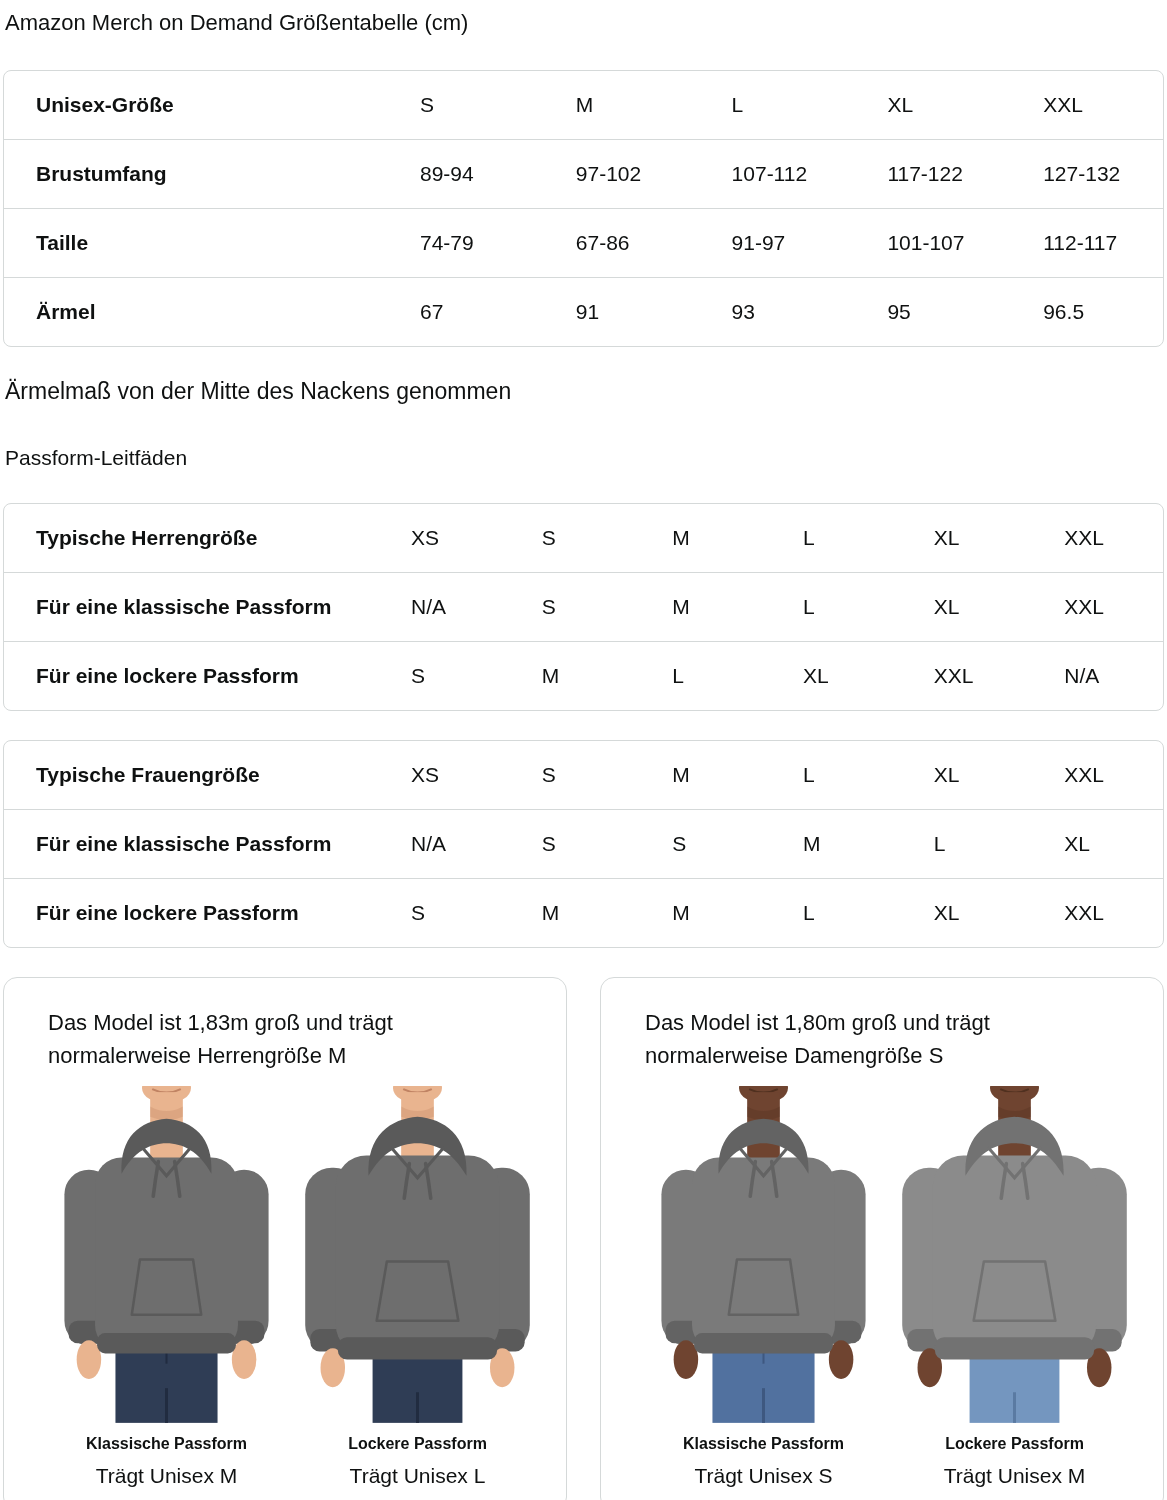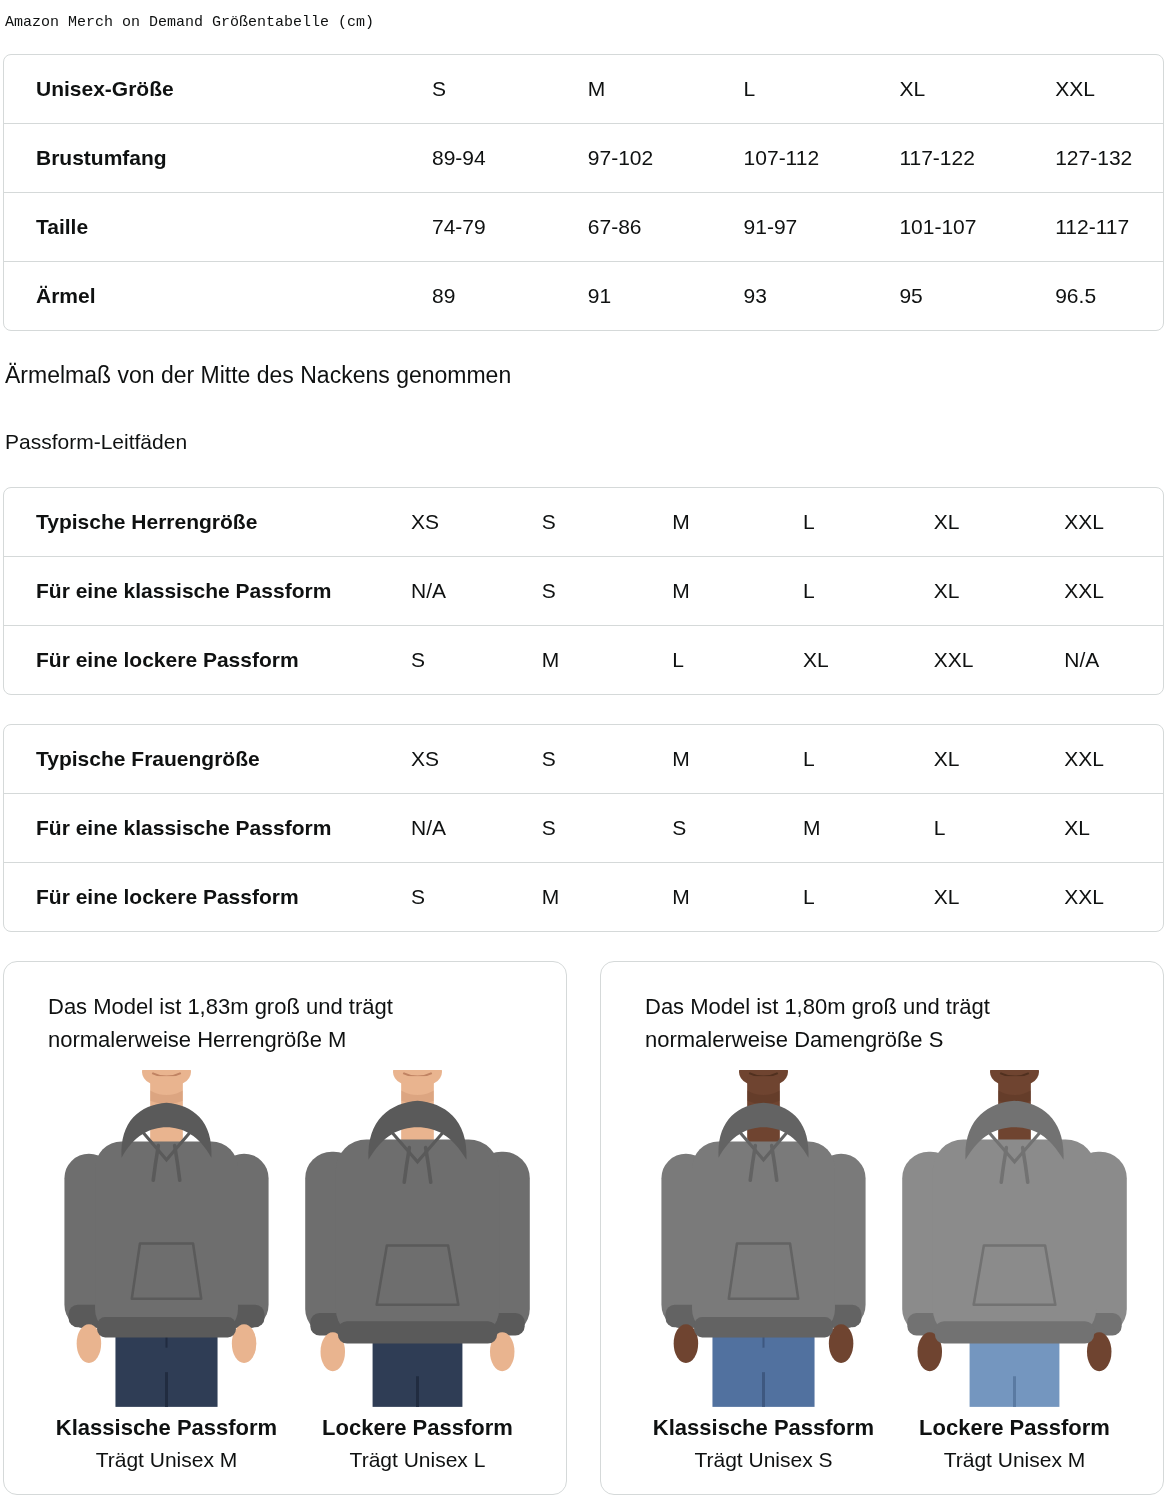--- a/index.html
+++ b/index.html
@@ -5,37 +5,36 @@
   html,body { margin:0; padding:0; background:#ffffff; }
   body {
     width:1167px; min-height:1500px;
     color:#0f1111;
     font-family:"Liberation Sans", sans-serif;
     -webkit-font-smoothing:antialiased;
   }
   .page { padding:8px 3px 20px 3px; }
 
   .page-title {
-    font-size:15px; font-weight:400; line-height:30px;
-    margin:0 0 16px 2px;
-    font-family:Liberation Mono, monospace;
+    font-size:22px; font-weight:400; line-height:30px;
+    margin:0 0 32px 2px;
   }
 
   
   .chart-table {
     border:1px solid #d5d9d9; border-radius:8px;
     background:#fff; overflow:hidden;
   }
   .chart-table .t-row {
     display:grid; align-items:center;
     height:68px; font-size:21px;
     border-top:1px solid #d5d9d9;
   }
   .chart-table .t-row:first-child { border-top:none; }
-  .size-grid { grid-template-columns:380px repeat(5, 1fr);gap:12px; }
+  .size-grid { grid-template-columns:380px repeat(5, 1fr); }
   .fit-grid  { grid-template-columns:375px repeat(6, 1fr); }
   .t-label { font-weight:700; padding-left:32px; white-space:nowrap; }
   .size-grid .t-cell { padding-left:36px; }
   .fit-grid  .t-cell { padding-left:32px; }
 
   .table-note {
     font-size:23px; margin:32px 0 0 2px; line-height:24px;
   }
   .section-heading {
     font-size:21px; font-weight:400; margin:42px 0 0 2px; line-height:26px;
@@ -48,21 +47,21 @@
   .card {
     flex:1; min-width:0;
     border:1px solid #d5d9d9; border-radius:14px;
     padding:28px 26px 22px 40px;
     background:#fff;
   }
   .card-desc { font-size:22px; line-height:33px; margin:0 0 14px 4px; }
   .figures { display:flex; gap:6px; }
   .figure { flex:1; min-width:0; text-align:center; margin:0; }
   svg.model { width:100%; height:auto; display:block; }
-  .caption { font-weight:700; font-size:22px; line-height:26px; margin-top:8px; white-space:nowrap; }
+  .caption { font-weight:700; font-size:16px; line-height:26px; margin-top:8px; white-space:nowrap; }
   .subcaption { font-size:21px; line-height:25px; margin-top:6px; }
 
   
   .fig-man-classic, .fig-man-loose {
     --skin:#e9b48f; --skinDark:#c08363; --hood:#6e6e6e; --hoodDark:#5a5a5a;
     --jeans:#2f3d55; --jeansDark:#212c40;
   }
   .fig-woman-classic {
     --skin:#6f4430; --skinDark:#50301f; --hood:#7a7a7a; --hoodDark:#636363;
     --jeans:#51719f; --jeansDark:#3e5880;
@@ -148,21 +147,21 @@
     <div class="t-row size-grid">
       <div class="t-label">Taille</div>
       <div class="t-cell">74-79</div>
       <div class="t-cell">67-86</div>
       <div class="t-cell">91-97</div>
       <div class="t-cell">101-107</div>
       <div class="t-cell">112-117</div>
     </div>
     <div class="t-row size-grid">
       <div class="t-label">Ärmel</div>
-      <div class="t-cell">89</div>
+      <div class="t-cell">67</div>
       <div class="t-cell">91</div>
       <div class="t-cell">93</div>
       <div class="t-cell">95</div>
       <div class="t-cell">96.5</div>
     </div>
   </div>
 
   <p class="table-note">Ärmelmaß von der Mitte des Nackens genommen</p>
 
   <h2 class="section-heading">Passform-Leitfäden</h2>

